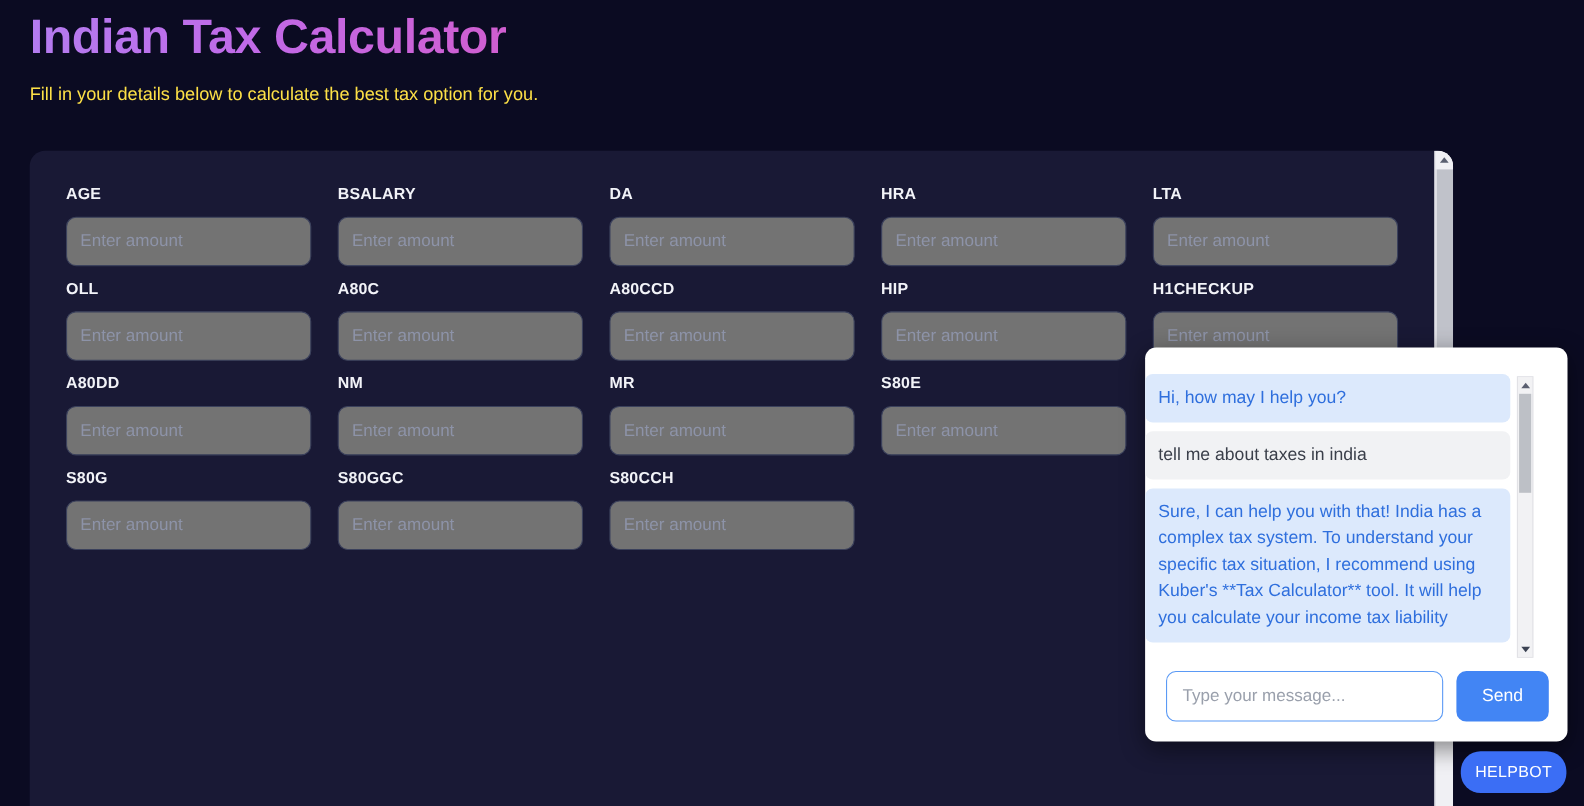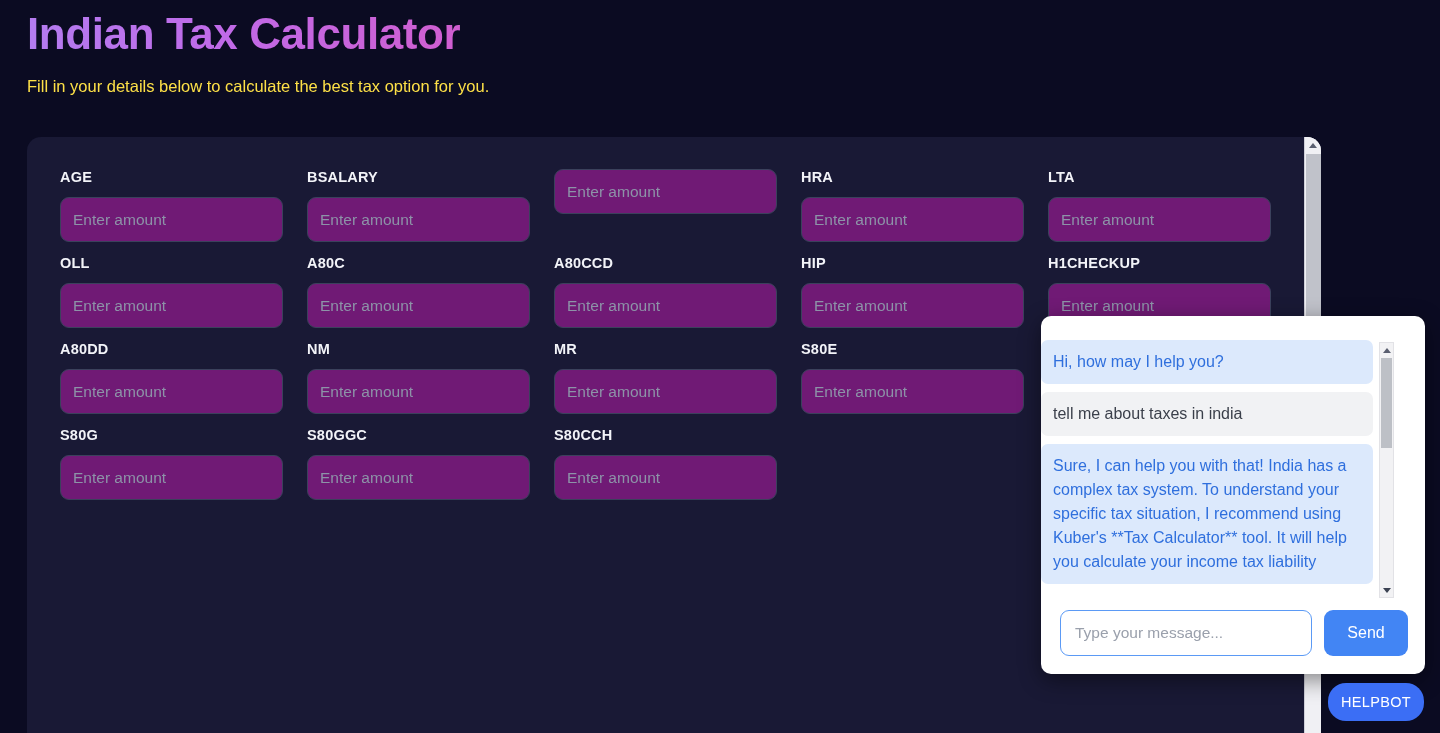--- a/index.html
+++ b/index.html
@@ -79,21 +79,21 @@
     font-weight: bold;
     color: #f2f3f8;
     letter-spacing: 0.2px;
     margin-bottom: 12px;
   }
 
   .field-input {
     display: block;
     width: 100%;
     height: 45px;
-    background: #701a75;
+    background: #737373;
     border: 1px solid #3b415c;
     border-radius: 9px;
     color: #e8eaf2;
     font-family: "Liberation Sans", sans-serif;
     font-size: 15.5px;
     padding: 0 12px;
     outline: none;
   }
 
   .field-input::placeholder {
@@ -280,20 +280,21 @@
     <div class="form-grid" id="form-grid">
         <div class="field">
           <label class="field-label">AGE</label>
           <input type="text" class="field-input" placeholder="Enter amount" style="">
         </div>
         <div class="field">
           <label class="field-label">BSALARY</label>
           <input type="text" class="field-input" placeholder="Enter amount" style="">
         </div>
         <div class="field">
+          <label class="field-label">DA</label>
           <input type="text" class="field-input" placeholder="Enter amount" style="">
         </div>
         <div class="field">
           <label class="field-label">HRA</label>
           <input type="text" class="field-input" placeholder="Enter amount" style="">
         </div>
         <div class="field">
           <label class="field-label">LTA</label>
           <input type="text" class="field-input" placeholder="Enter amount" style="">
         </div>

